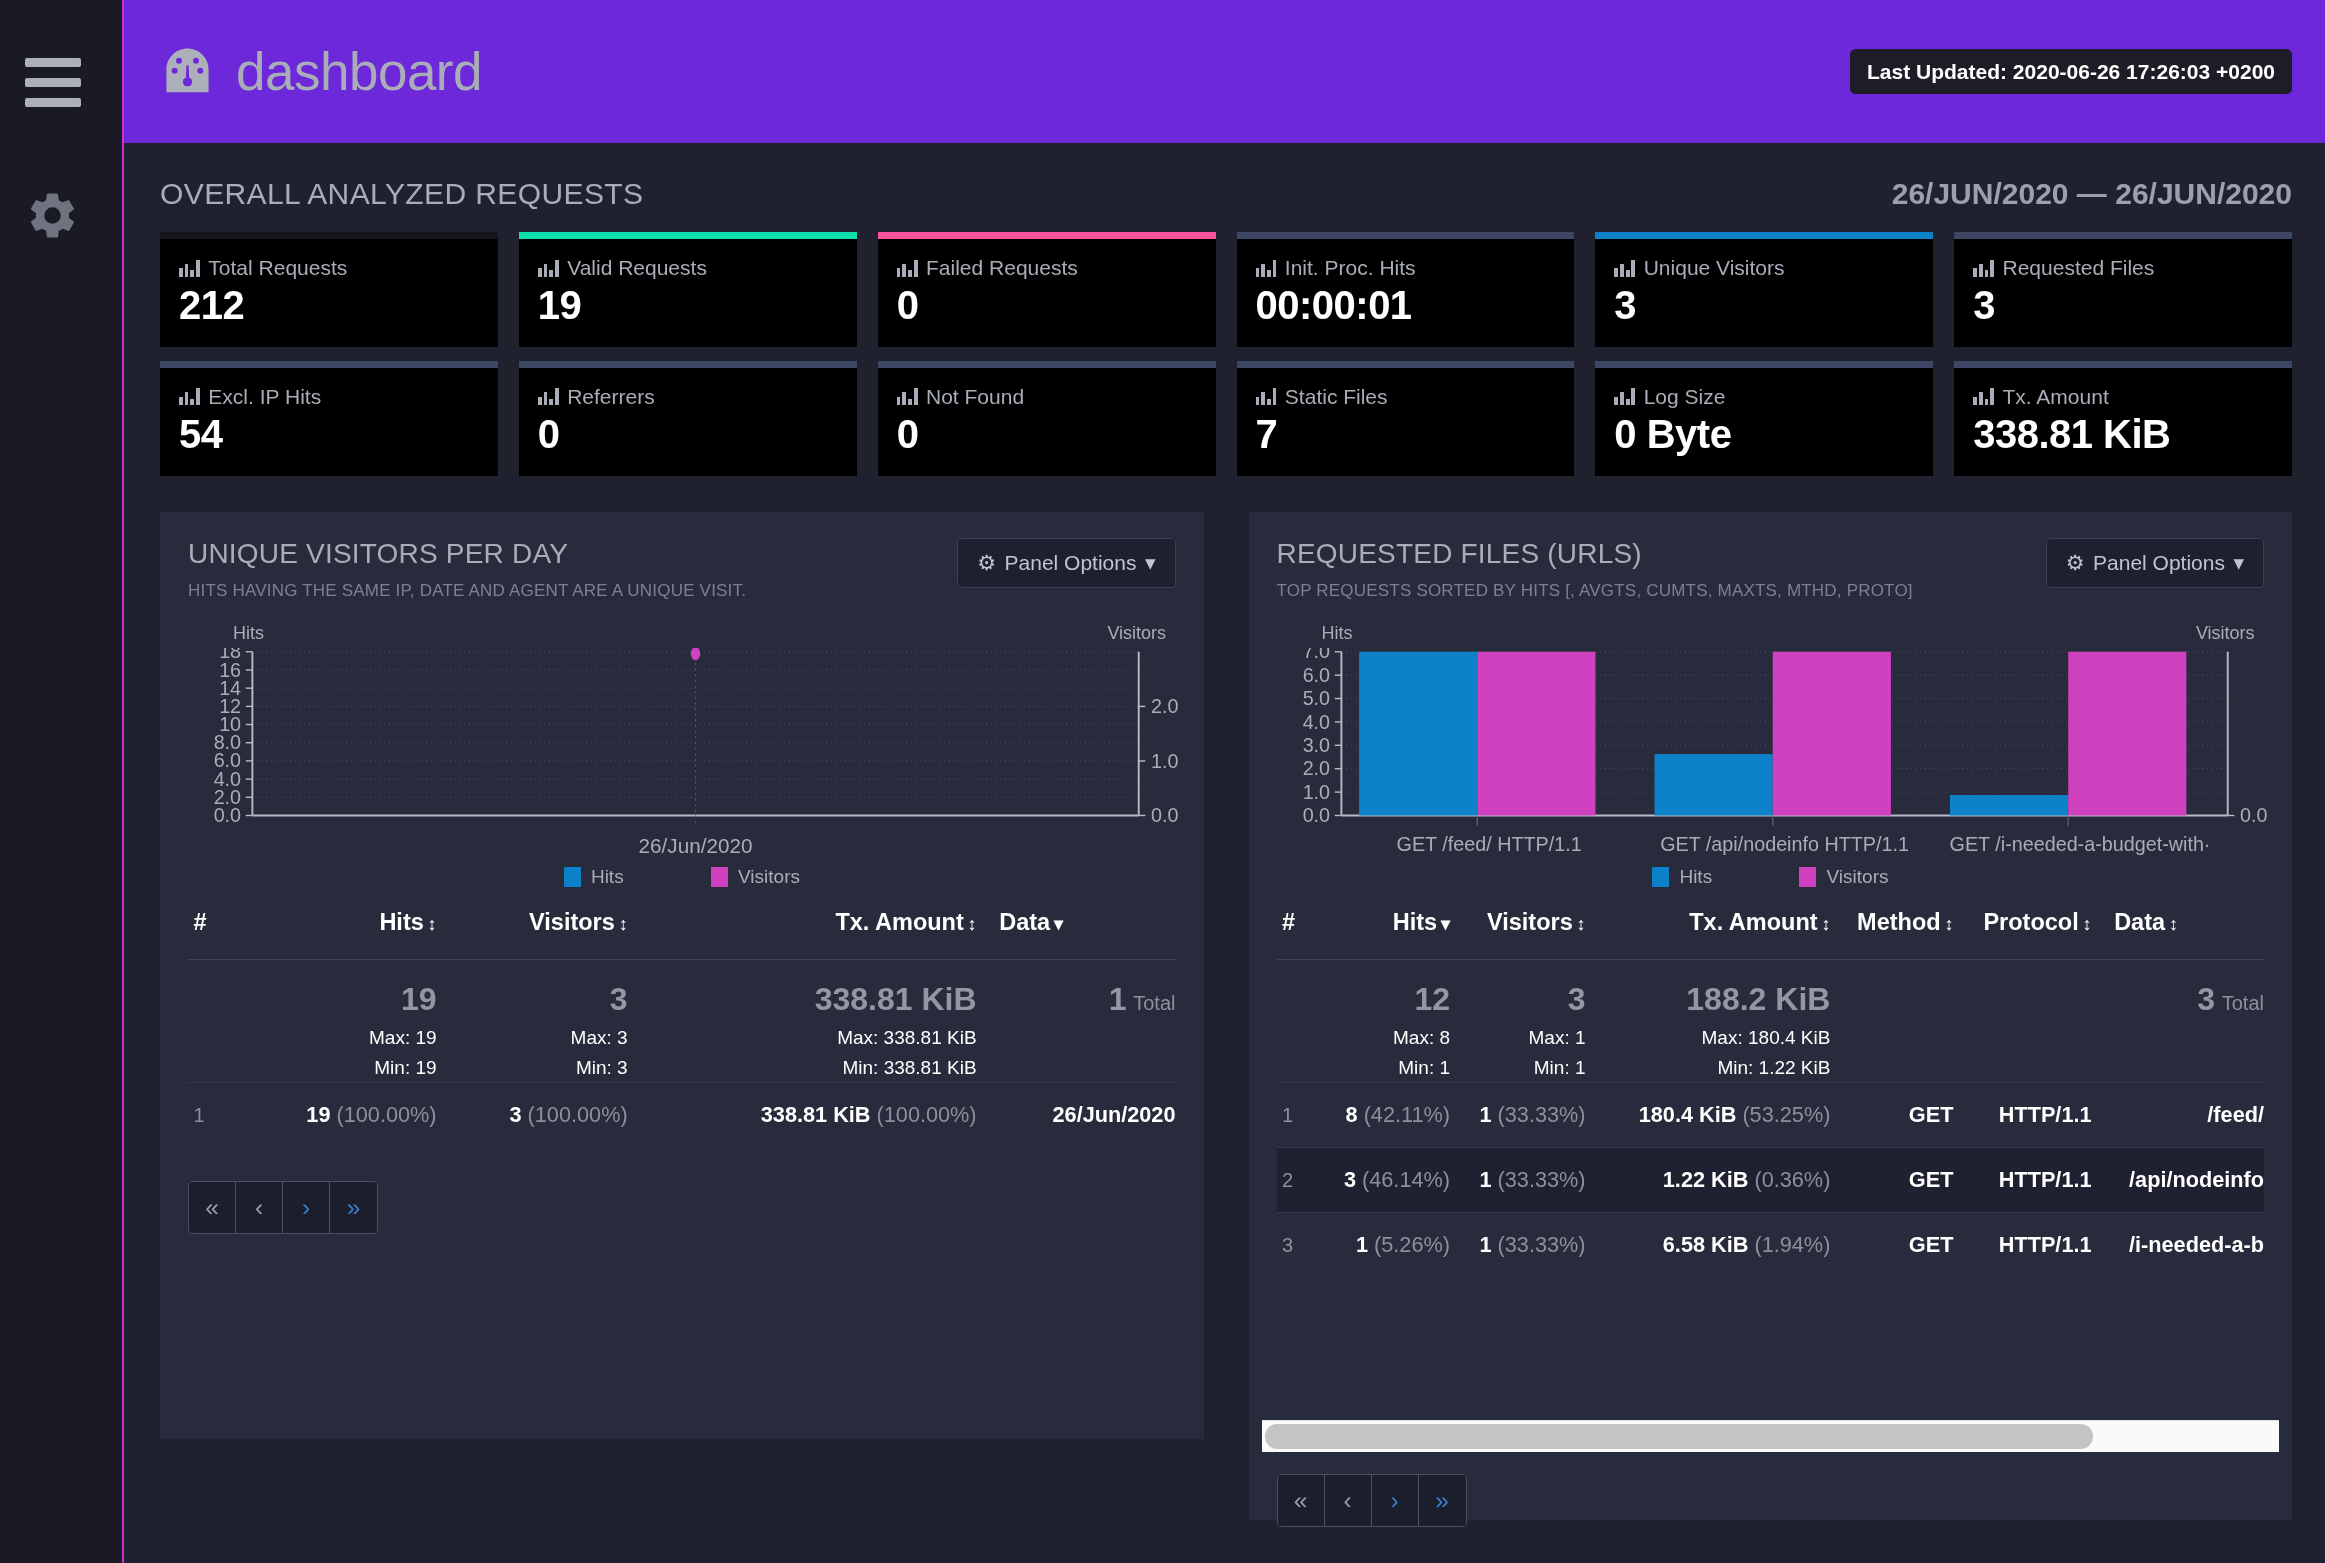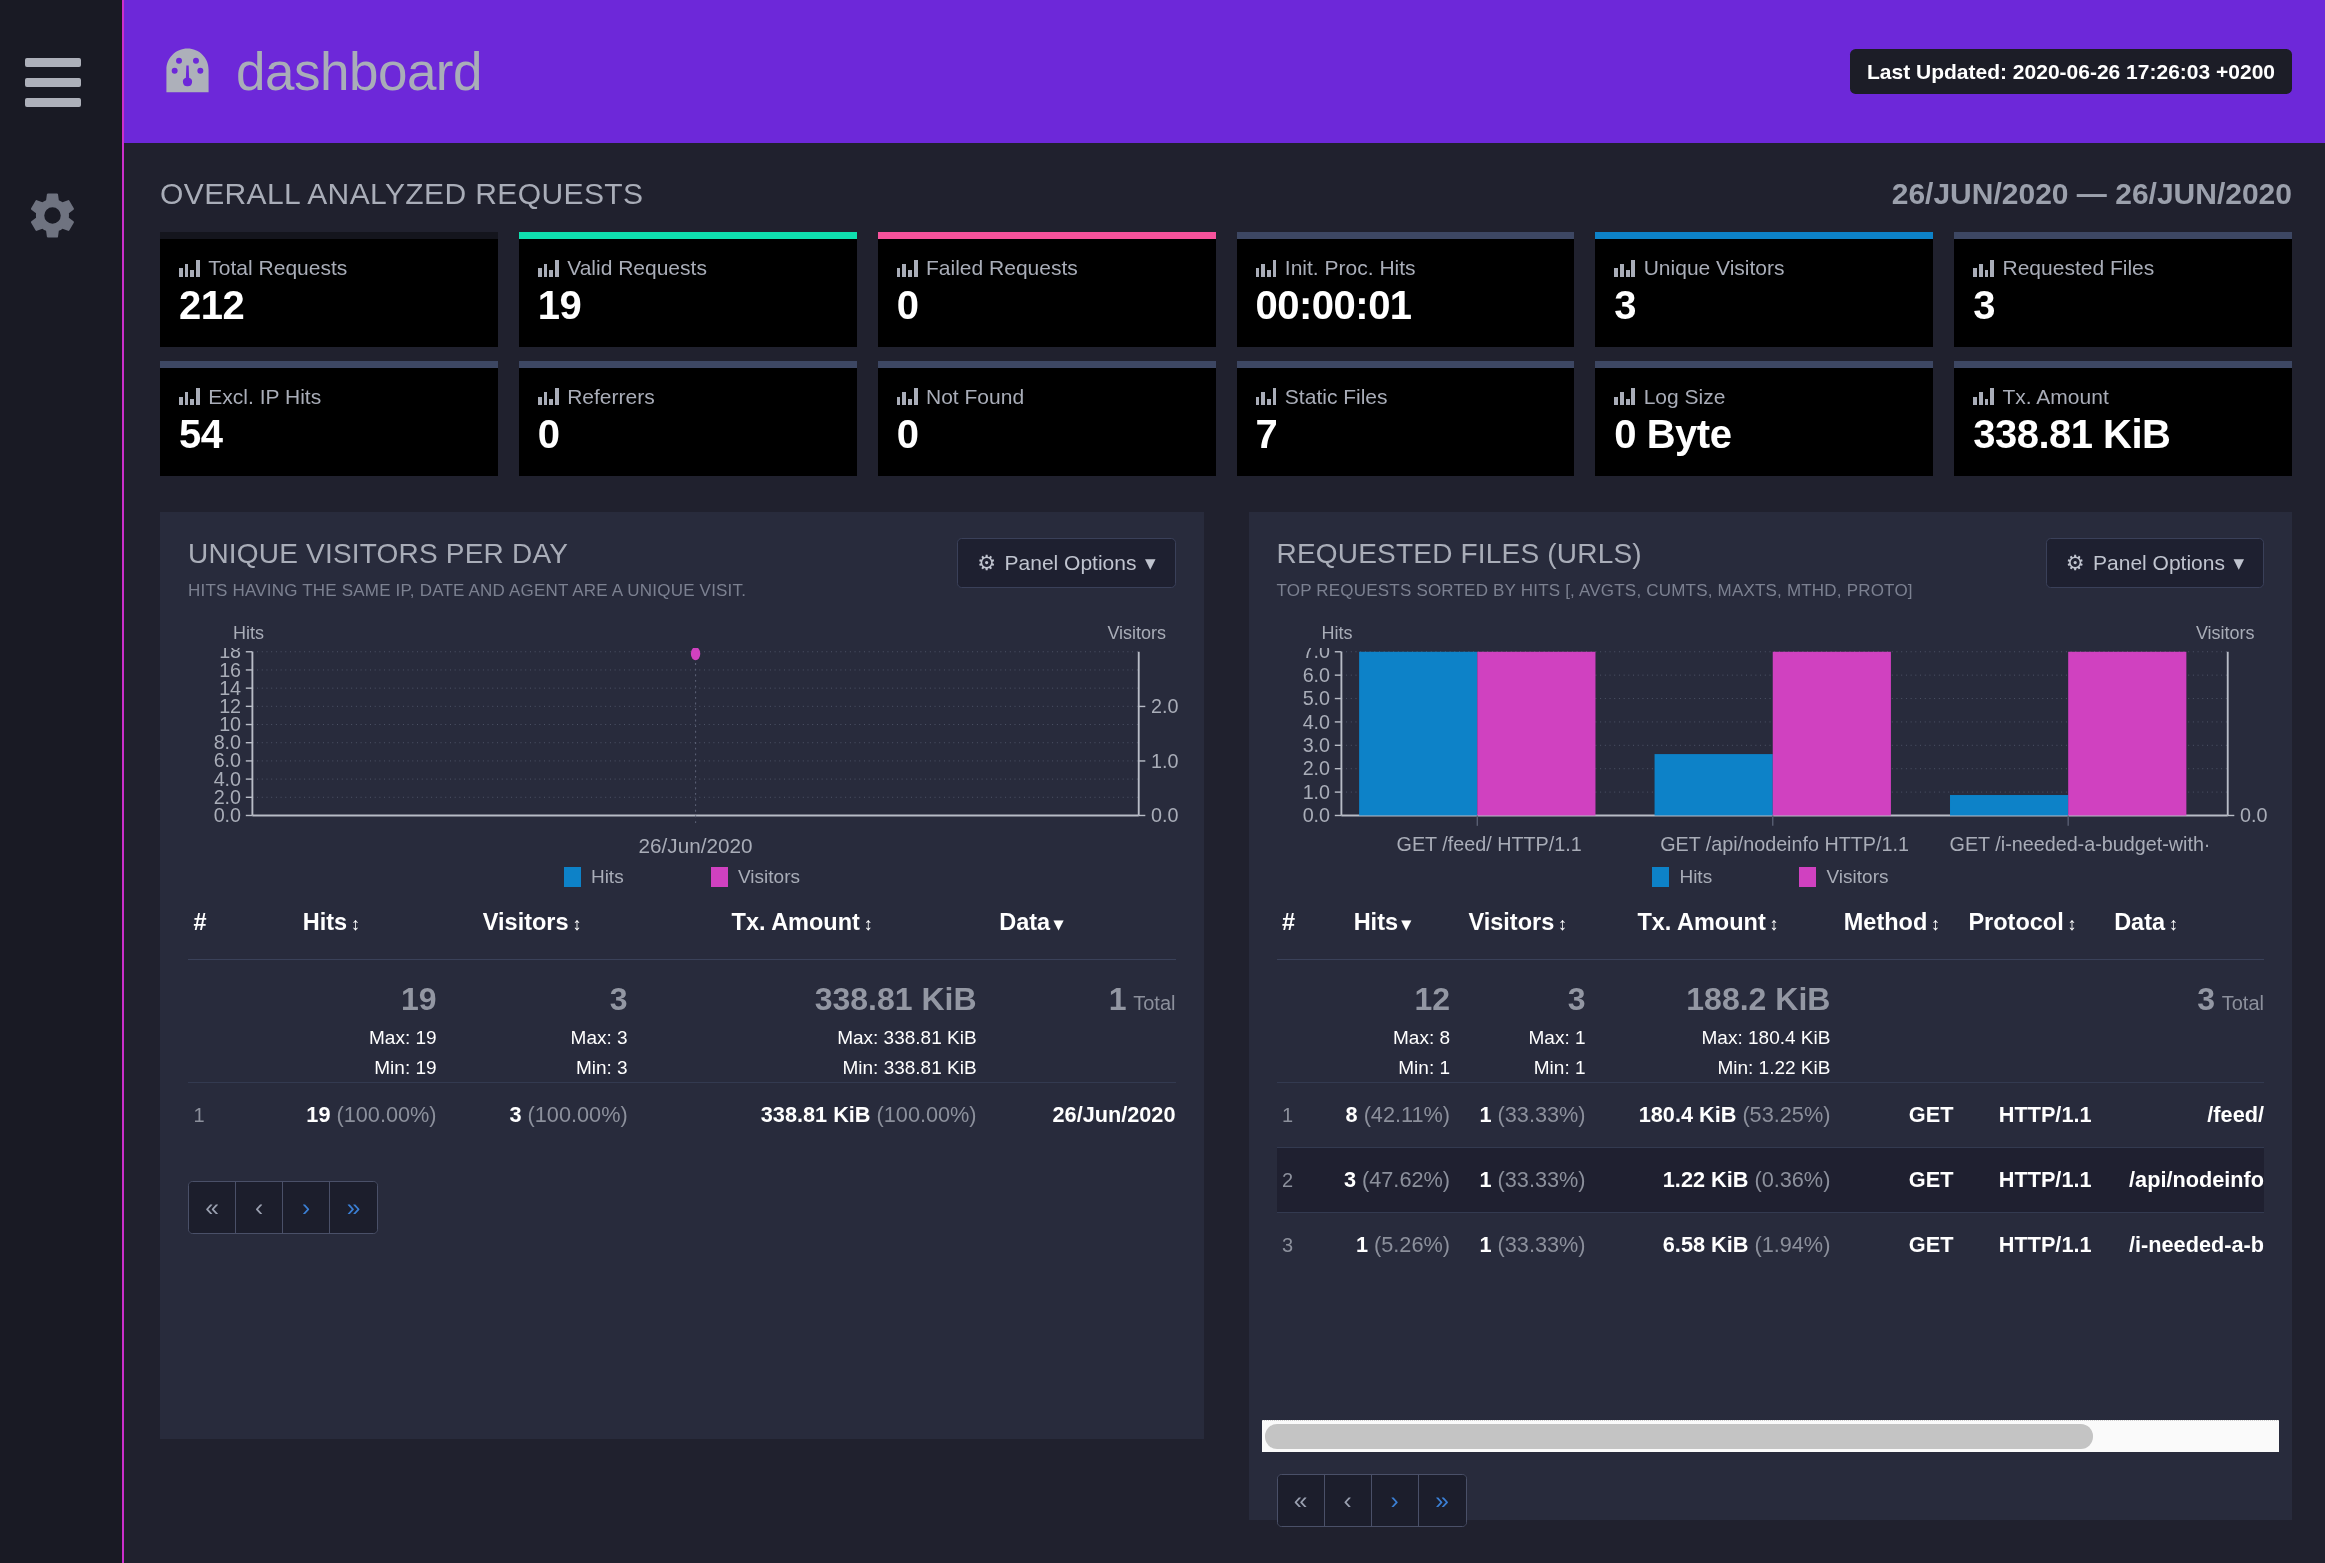--- a/index.html
+++ b/index.html
@@ -153,21 +153,21 @@
     margin-top: 7.5px;
   }
   .legend-item { display: flex; align-items: center; gap: 10.4px; }
   .legend-sw { width: 17px; height: 20px; display: block; }
   .legend-txt { font-size: 19px; color: #a9adb8; }
 
   
   table { width: 100%; border-collapse: collapse; }
   thead th {
     font-size: 23.5px; color: #ffffff; font-weight: bold;
-    padding: 21px 0 22.6px 0; text-align: center;
+    padding: 21px 0 22.6px 0; text-align: right;
     white-space: nowrap;
   }
   thead th .srt { color:#fff; font-size: 18px; margin-left: 3.8px; }
   thead tr { border-bottom: 1.9px solid #3a4159; }
   th.c-num { width: 38px; text-align: left; padding-left: 5.6px; }
   th.c-data, td.c-data { text-align: left; padding-left: 22.6px; }
 
   .summary-row td { padding: 21px 0 5.6px 0; text-align: right; }
   .sum-main { font-size: 32px; color: #9397a3; font-weight: bold; }
   .sum-total-num { font-size: 32px; color: #9397a3; font-weight: bold; }
@@ -652,21 +652,21 @@
               <td class="idx">1</td>
               <td>8 <span class="pct">(42.11%)</span></td>
               <td>1 <span class="pct">(33.33%)</span></td>
               <td>180.4 KiB <span class="pct">(53.25%)</span></td>
               <td class="plain">GET</td>
               <td class="plain">HTTP/1.1</td>
               <td class="c-data">/feed/</td>
             </tr>
             <tr class="alt">
               <td class="idx">2</td>
-              <td>3 <span class="pct">(47.62%)</span></td>
+              <td>3 <span class="pct">(46.14%)</span></td>
               <td>1 <span class="pct">(33.33%)</span></td>
               <td>1.22 KiB <span class="pct">(0.36%)</span></td>
               <td class="plain">GET</td>
               <td class="plain">HTTP/1.1</td>
               <td class="c-data">/api/nodeinfo</td>
             </tr>
             <tr>
               <td class="idx">3</td>
               <td>1 <span class="pct">(5.26%)</span></td>
               <td>1 <span class="pct">(33.33%)</span></td>

